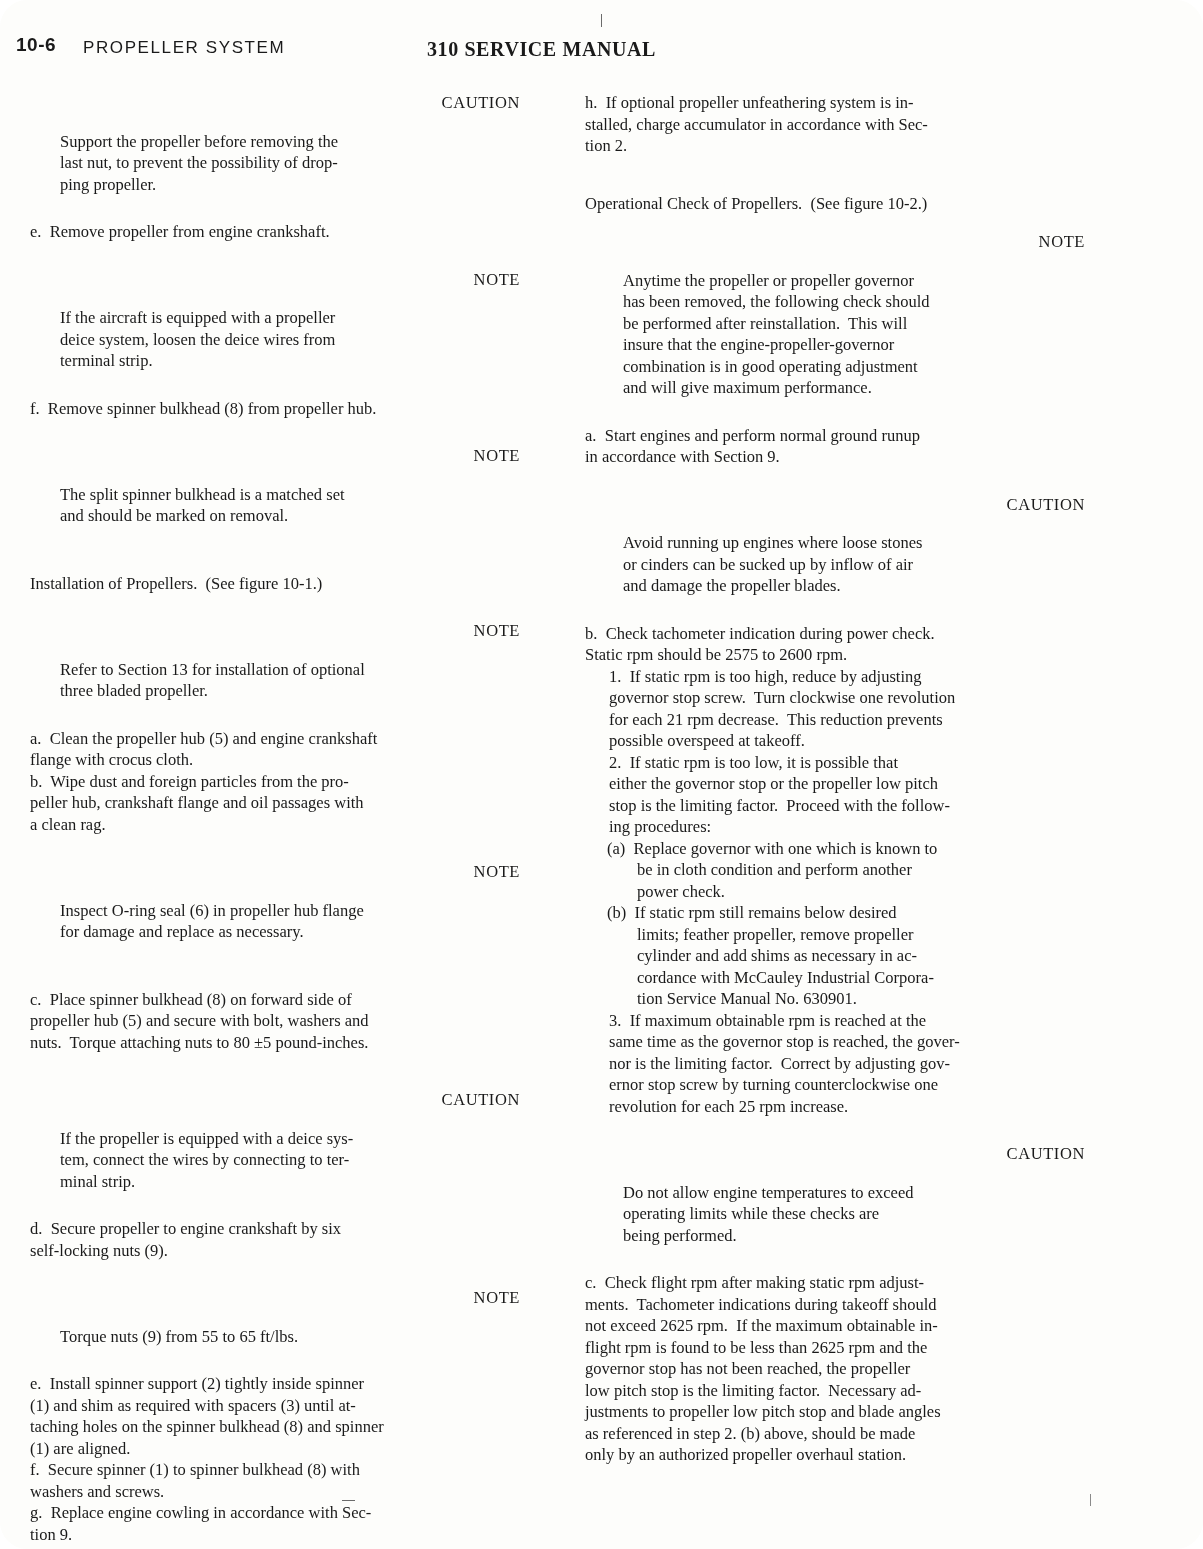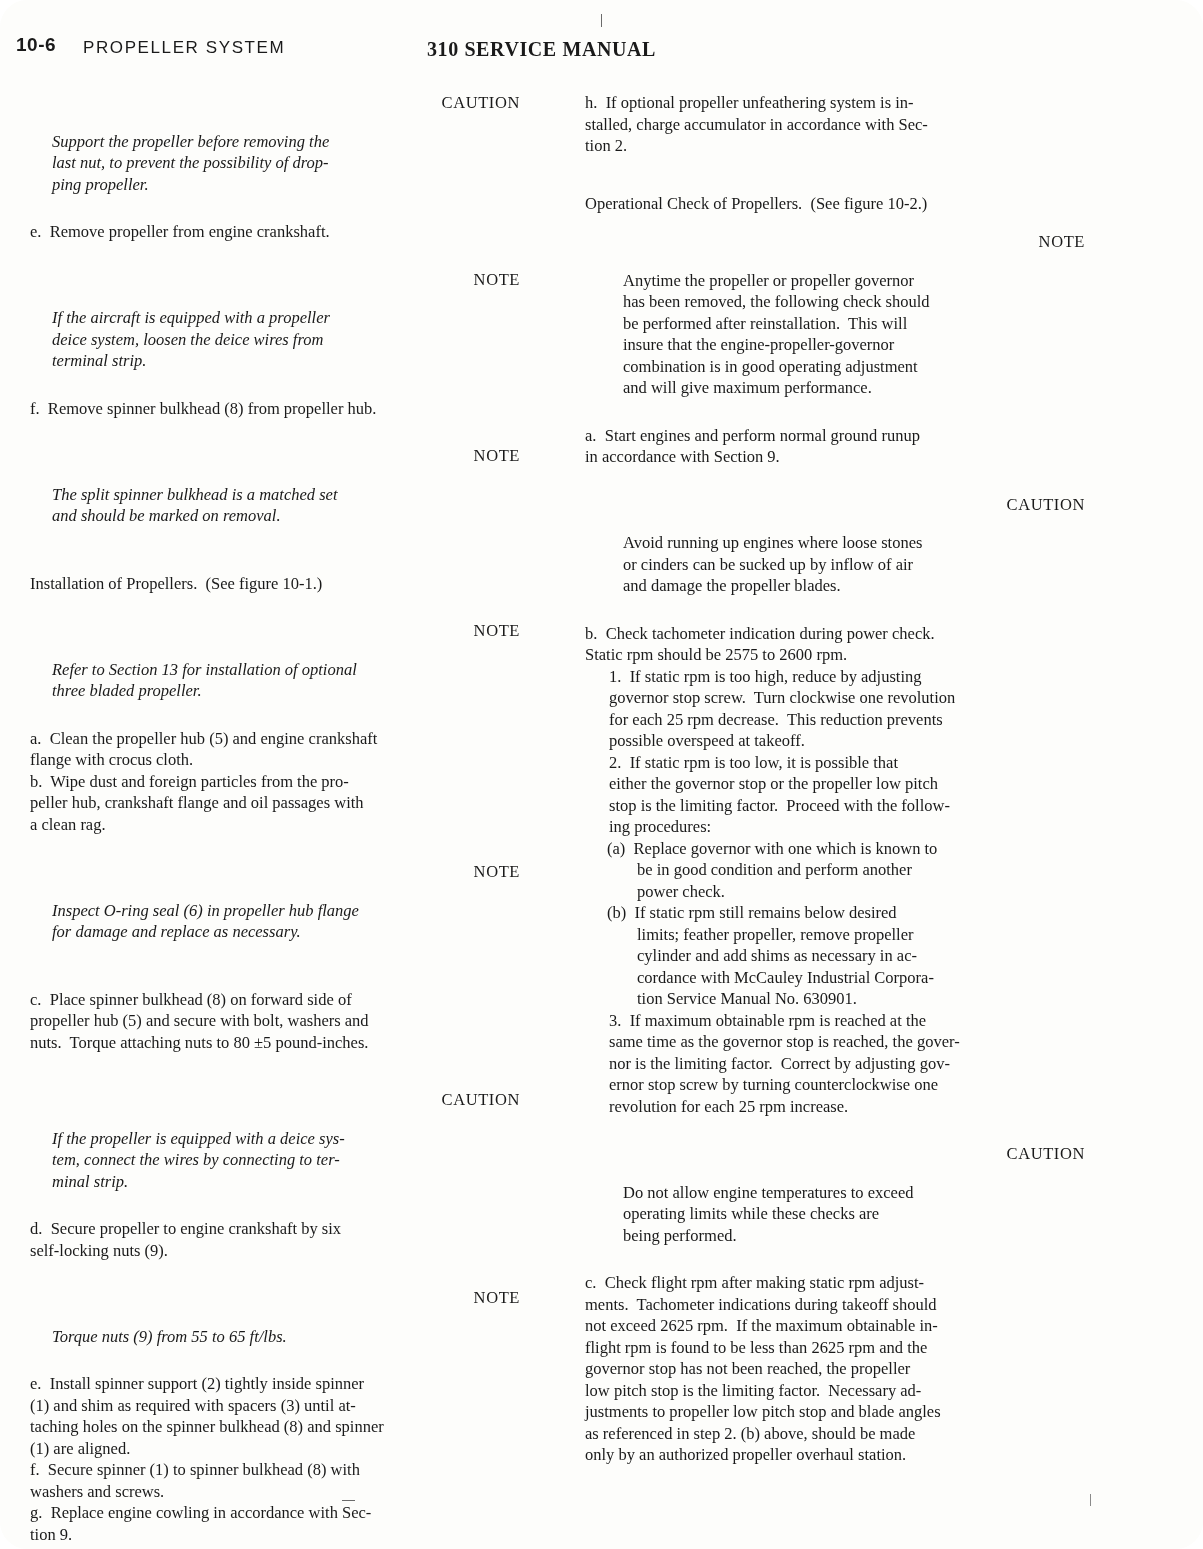--- a/index.html
+++ b/index.html
@@ -86,22 +86,21 @@
   }
   .col-left  { left: 30px;  width: 490px; }
   .col-right { left: 553px; width: 500px; margin-left: 32px; }
 
   .blk { margin: 0 0 0 0; }
   .center {
     text-align: right;
     letter-spacing: 0.6px;
   }
   .indent-note {
-    margin-left: 22px;
-    font-style: italic;
+    margin-left: 30px;
   }
   .indent-note-r {
     margin-left: 38px;
   }
   .para { white-space: pre-wrap; }
   .gap-m  { height: 17px; }
   .gap-l  { height: 26px; }
   .gap-xl { height: 36px; }
   .gap-xxl{ height: 46px; }
   .sub {
@@ -237,28 +236,28 @@
     <div class="gap-m"></div>
     <div class="blk para indent-note-r">Avoid running up engines where loose stones
 or cinders can be sucked up by inflow of air
 and damage the propeller blades.</div>
     <div class="gap-l"></div>
 
     <div class="blk para">b.  Check tachometer indication during power check.
 Static rpm should be 2575 to 2600 rpm.</div>
     <div class="blk para sub">1.  If static rpm is too high, reduce by adjusting
 governor stop screw.  Turn clockwise one revolution
-for each 25 rpm decrease.  This reduction prevents
+for each 21 rpm decrease.  This reduction prevents
 possible overspeed at takeoff.</div>
     <div class="blk para sub">2.  If static rpm is too low, it is possible that
 either the governor stop or the propeller low pitch
 stop is the limiting factor.  Proceed with the follow-
 ing procedures:</div>
     <div class="blk para sub2">(a)  Replace governor with one which is known to
-be in good condition and perform another
+be in cloth condition and perform another
 power check.</div>
     <div class="blk para sub2">(b)  If static rpm still remains below desired
 limits; feather propeller, remove propeller
 cylinder and add shims as necessary in ac-
 cordance with McCauley Industrial Corpora-
 tion Service Manual No. 630901.</div>
     <div class="blk para sub">3.  If maximum obtainable rpm is reached at the
 same time as the governor stop is reached, the gover-
 nor is the limiting factor.  Correct by adjusting gov-
 ernor stop screw by turning counterclockwise one

